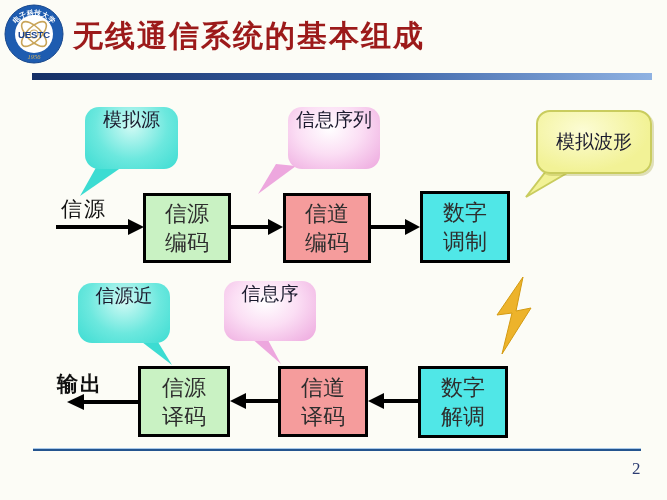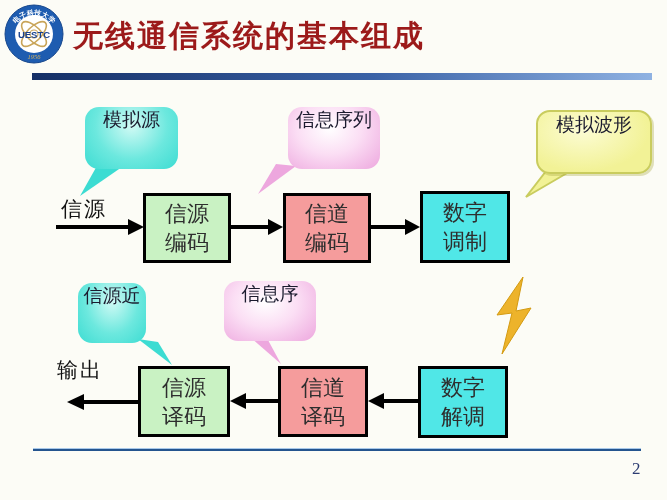--- a/index.html
+++ b/index.html
@@ -27,37 +27,37 @@
   }
   .fbox span{display:block;}
   .box-a{left:143px; top:193px; width:88px; height:70px;}
   .box-b{left:283px; top:193px; width:88px; height:70px;}
   .box-c{left:420px; top:191px; width:90px; height:72px;}
   .box-d{left:138px; top:366px; width:92px; height:71px;}
   .box-e{left:278px; top:366px; width:90px; height:71px;}
   .box-f{left:418px; top:366px; width:90px; height:72px;}
   .io-label{position:absolute; font-size:21px; color:#111; letter-spacing:2px;}
   .in-label{left:61px; top:195px;}
-  .out-label{left:57px; top:356px;}
+  .out-label{left:57px; top:370px;font-weight:bold;}
   
   .callout{
     position:absolute; border-radius:14px; text-align:center;
     font-size:19px; line-height:26px; color:#1b1b2e;
     display:flex; justify-content:center;
     z-index:3;
   }
   .callout span{display:block;}
   .cy{background-image:radial-gradient(ellipse at 50% 30%,#d2faf5 0%,#6ce8de 55%,#3cdcd2 100%);}
   .pk{background-image:radial-gradient(ellipse at 45% 35%,#ffffff 0%,#fbdef4 45%,#eda7de 100%);margin-left:27px;}
   .yl{background-image:radial-gradient(ellipse at 40% 30%,#fcfcd4 0%,#f2f296 70%);
       border:2px solid #c9cc5e; box-shadow:2px 2px 0 rgba(170,170,70,.35);}
   .c1{left:85px;  top:107px; width:93px;  height:62px;}
   .c2{left:261px; top:107px; width:92px;  height:62px;}
-  .c3{left:536px; top:110px; width:112px; height:60px;}
-  .c4{left:78px;  top:283px; width:68px;  height:60px;}
+  .c3{left:536px; top:110px; width:112px; height:60px;align-items:center;}
+  .c4{left:78px;  top:283px; width:92px;  height:60px;}
   .c5{left:197px; top:281px; width:92px;  height:60px;}
   
   .overlay{position:absolute; left:0; top:0; z-index:2;}
   
   .bottom-rule{
     position:absolute; left:33px; top:448px; width:608px; height:3px;
     background:linear-gradient(#a9c9ea 33%,#24548e 33%);
   }
   .caption{
     position:absolute; left:167px; top:455px;

